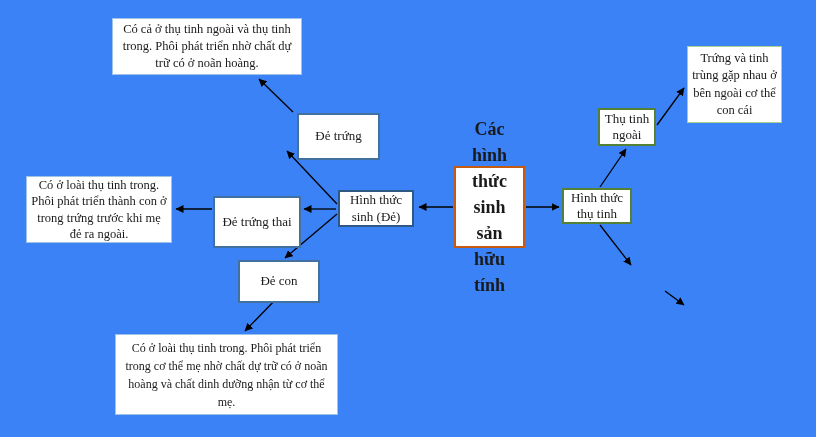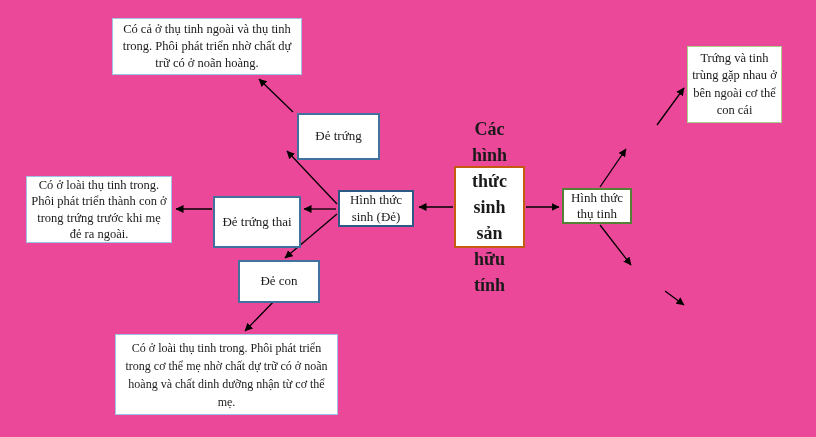--- a/index.html
+++ b/index.html
@@ -1,19 +1,19 @@
 <!DOCTYPE html>
 <html style="--center-border: #C55A11; --blue-hub-border: #2E5984; --blue-node-border: #41719C; --blue-desc-border: #9DC3E6; --green-hub-border: #538135; --green-node-border: #538135; --green-desc-border: #A9D18E; --arrow-line: #000000;"><head>
 <meta charset="utf-8">
 <style>
   html,body{margin:0;padding:0;background:#fff;}
   #canvas{
     position:relative;
     width:816px;height:437px;
-    background:#ec4899;
+    background:#3b82f6;
     font-family:"Liberation Serif","DejaVu Serif",serif;
     color:#1a1a1a;
     overflow:hidden;
   }
   #arrows{position:absolute;left:0;top:0;width:816px;height:437px;}
   .node{
     position:absolute;
     box-sizing:border-box;
     display:flex;align-items:center;justify-content:center;
     text-align:center;
@@ -106,20 +106,23 @@
   </div>
 
   <div id="center-node" class="node center-node">
     <span>Các hình thức sinh sản hữu tính</span>
   </div>
 
   <div id="hub-thu-tinh" class="node hub-green">
     <span>Hình thức thụ tinh</span>
   </div>
 
+  <div id="node-thu-tinh-ngoai" class="node small-node node-green">
+    <span>Thụ tinh ngoài</span>
+  </div>
 
   <div id="desc-thu-tinh-ngoai" class="node desc desc-green">
     <span>Trứng và tinh trùng gặp nhau ở bên ngoài cơ thể con cái</span>
   </div>
 
 
 
   <div id="node-de-con" class="node small-node node-blue">
     <span>Đẻ con</span>
   </div>

